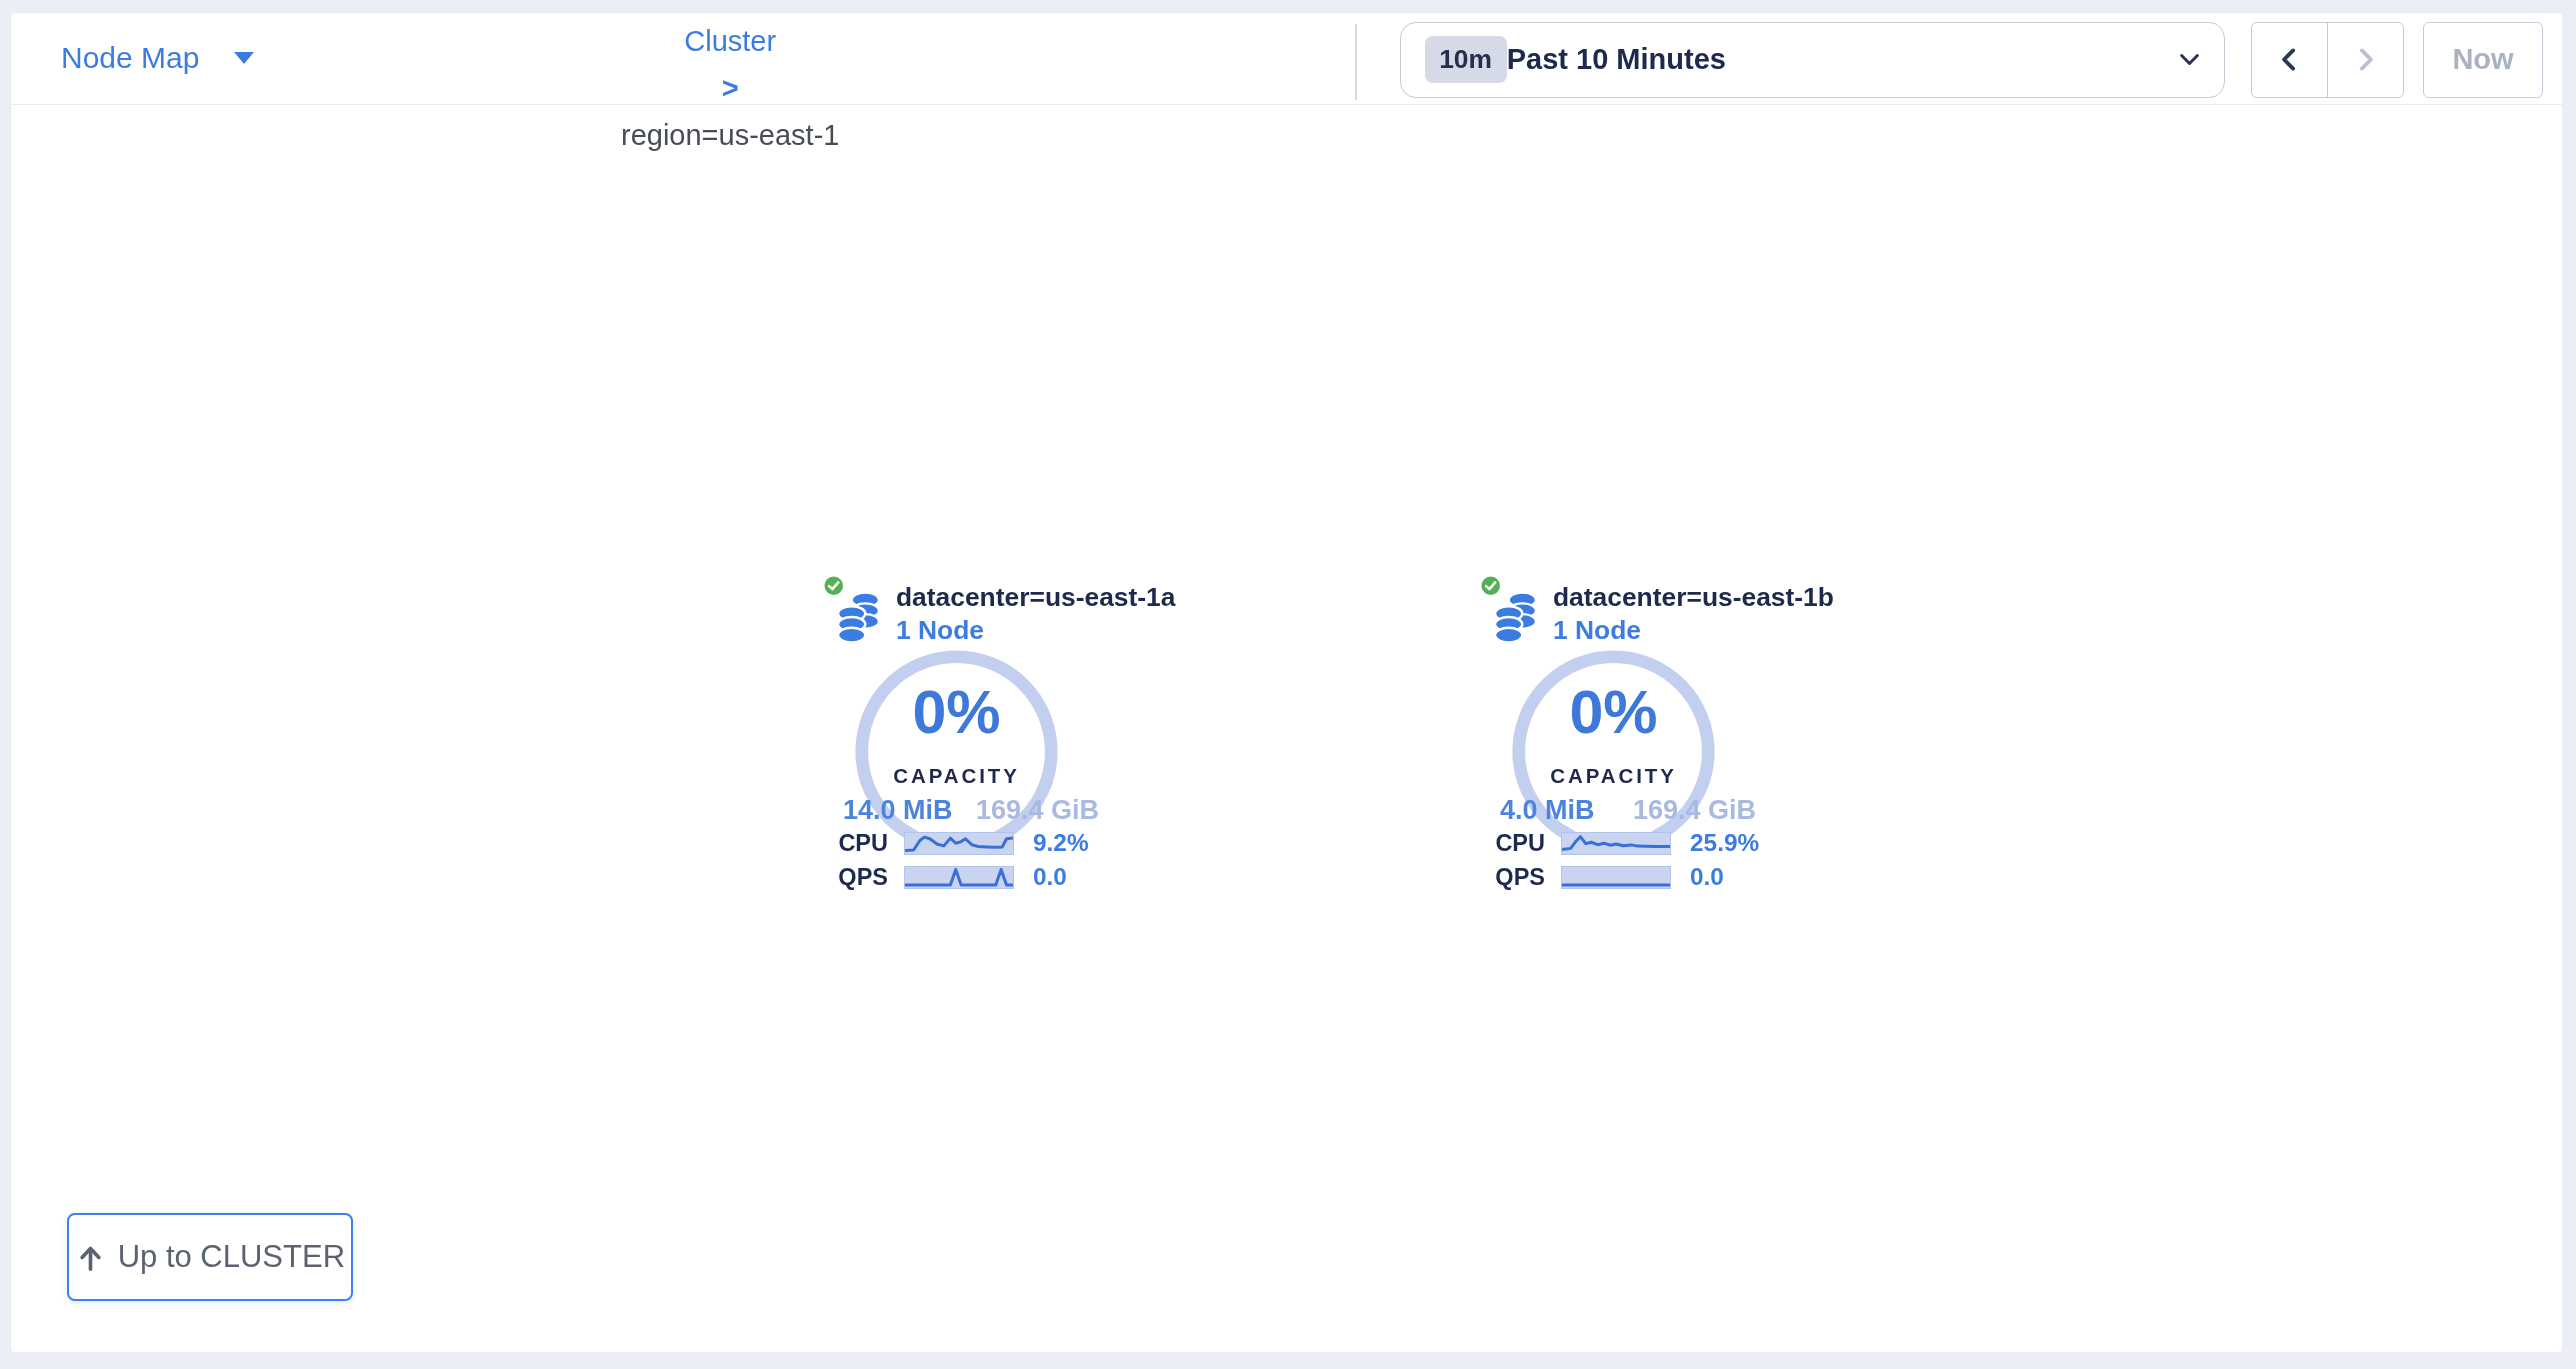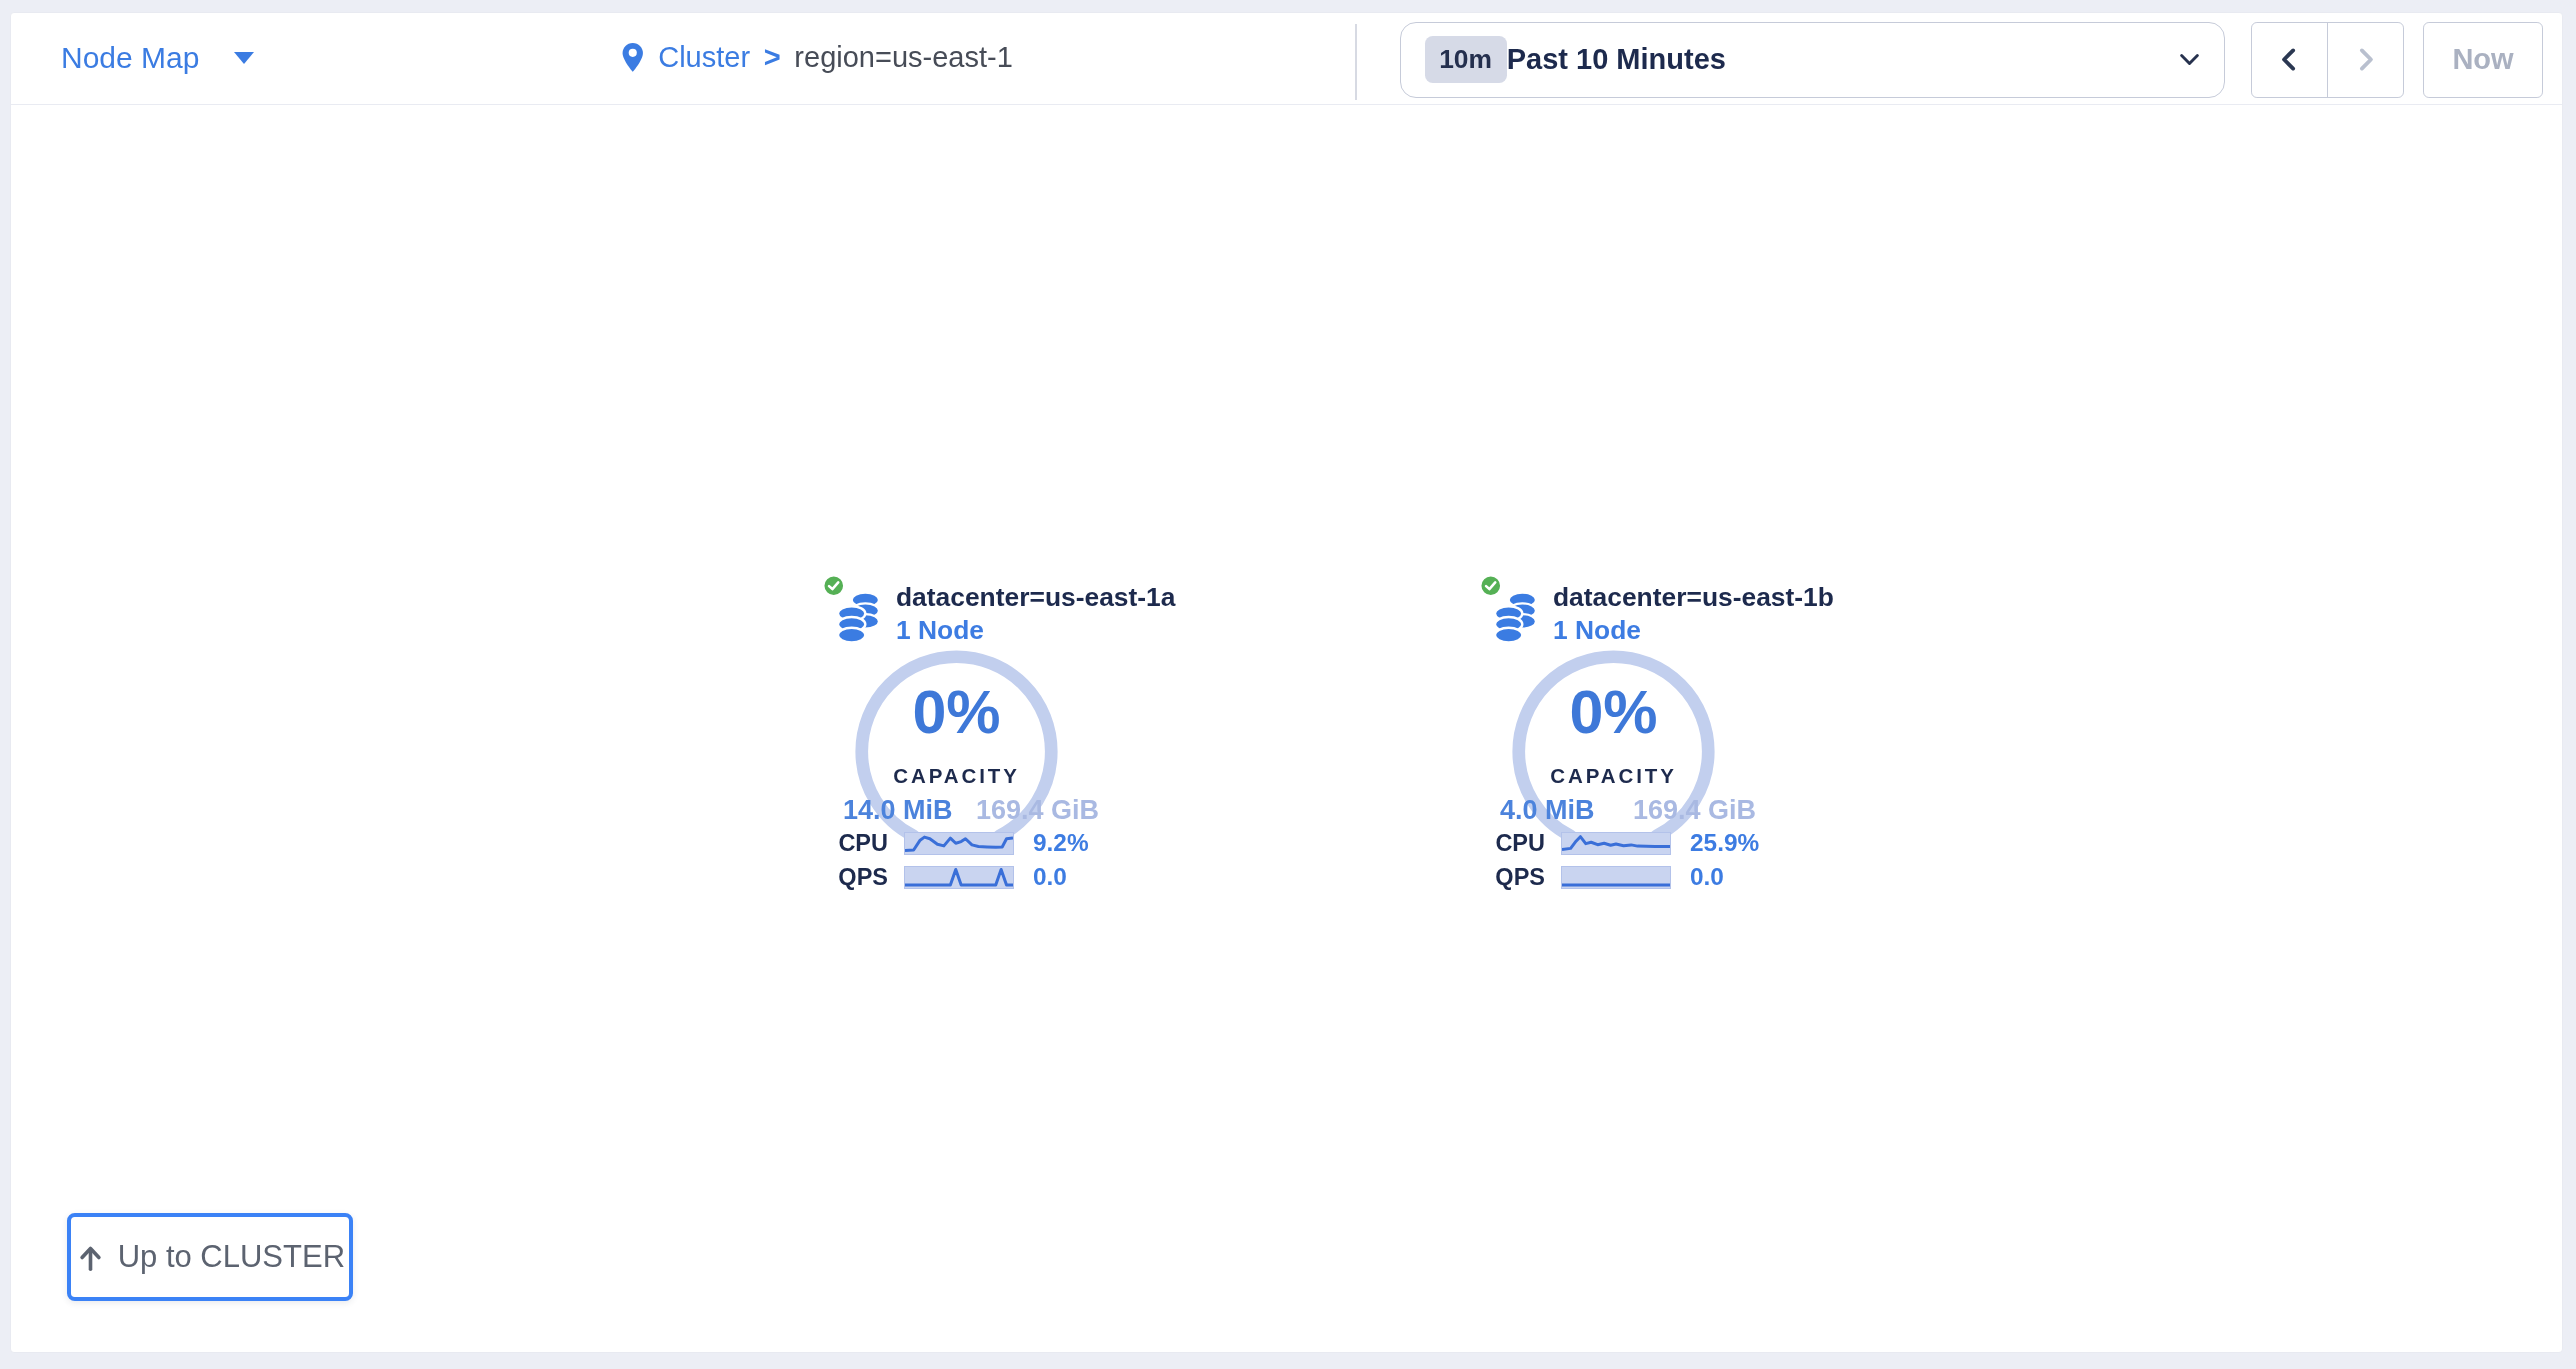--- a/index.html
+++ b/index.html
@@ -7,21 +7,21 @@
   .stage{position:relative;width:2576px;height:1369px;background:#eceef5;overflow:hidden;}
   .panel{position:absolute;left:9.8px;top:11.7px;width:2553px;height:1341px;background:#ffffff;
          border:1px solid #e8eaf1;border-radius:3.9px;}
   .header-border{position:absolute;left:10.8px;top:104px;width:2551px;height:1px;background:#e9ebf2;}
 
   
   .view-selector{position:absolute;left:61px;top:11.7px;height:92px;display:flex;align-items:center;gap:35px;cursor:pointer;}
   .view-selector-label{color:#3b7ce2;font-size:30px;font-weight:500;}
   .tri-down{width:0;height:0;border-left:10.8px solid transparent;border-right:10.8px solid transparent;border-top:12.7px solid #3b7ce2;}
 
-  .breadcrumb{position:absolute;left:621px;top:11.7px;height:92px;display:flex;align-items:center;gap:13.7px;font-size:29px;}
+  .breadcrumb{position:absolute;left:621px;top:11.7px;height:92px;display:flex;align-items:center;gap:13.7px;font-size:29px;flex-direction:column;}
   .crumb-link{color:#3b7ce2;}
   .crumb-sep{color:#3b7ce2;font-weight:700;}
   .crumb-current{color:#474c57;font-weight:400;}
 
   .header-divider{position:absolute;left:1355px;top:23.5px;width:2px;height:76px;background:#d7dae3;}
 
   
   .time-box{position:absolute;left:1400px;top:21.5px;width:825px;height:76px;border:1.5px solid #c6cbd9;
             border-radius:16px;background:#fff;display:flex;align-items:center;padding:0 21.5px 0 23.5px;cursor:pointer;}
   .time-badge{background:#d6dae7;color:#242f4e;font-weight:700;font-size:26.4px;border-radius:7.8px;padding:7.8px 14.7px;}
@@ -56,21 +56,21 @@
            font-size:27px;font-weight:600;white-space:nowrap;}
   .cap-used{color:#4c83dc;} .cap-total{color:#a9b9e2;}
 
   .metric-row{position:absolute;left:0;height:22.5px;width:303px;}
   .metric-row.r1{top:260px;} .metric-row.r2{top:294px;}
   .metric-label{position:absolute;left:0;top:0;width:76px;text-align:right;color:#1d2a4d;font-weight:800;font-size:23.5px;line-height:22.5px;}
   .spark{position:absolute;left:92px;top:0;width:110px;height:22.5px;background:#c9d4f0;border:1px solid #b3c2ea;}
   .spark svg{display:block;width:100%;height:100%;}
   .metric-value{position:absolute;left:221px;top:0;color:#3d7ce2;font-weight:700;font-size:24.4px;line-height:22.5px;white-space:nowrap;}
 
-  .up-button{position:absolute;left:67px;top:1213px;width:286px;height:88px;background:#fff;border:4px solid #3b82f6;
+  .up-button{position:absolute;left:67px;top:1213px;width:286px;height:88px;background:#fff;border:2px solid #3b82f6;
              border-radius:7.8px;box-shadow:0 2px 5.9px rgba(40,50,80,.10);display:flex;align-items:center;justify-content:center;
              gap:11.7px;color:#5c6370;font-size:31px;font-weight:500;cursor:pointer;}
 </style>
 </head>
 <body>
 
 <div class="stage">
   <div class="panel"></div>
   <div class="header-border"></div>
 

